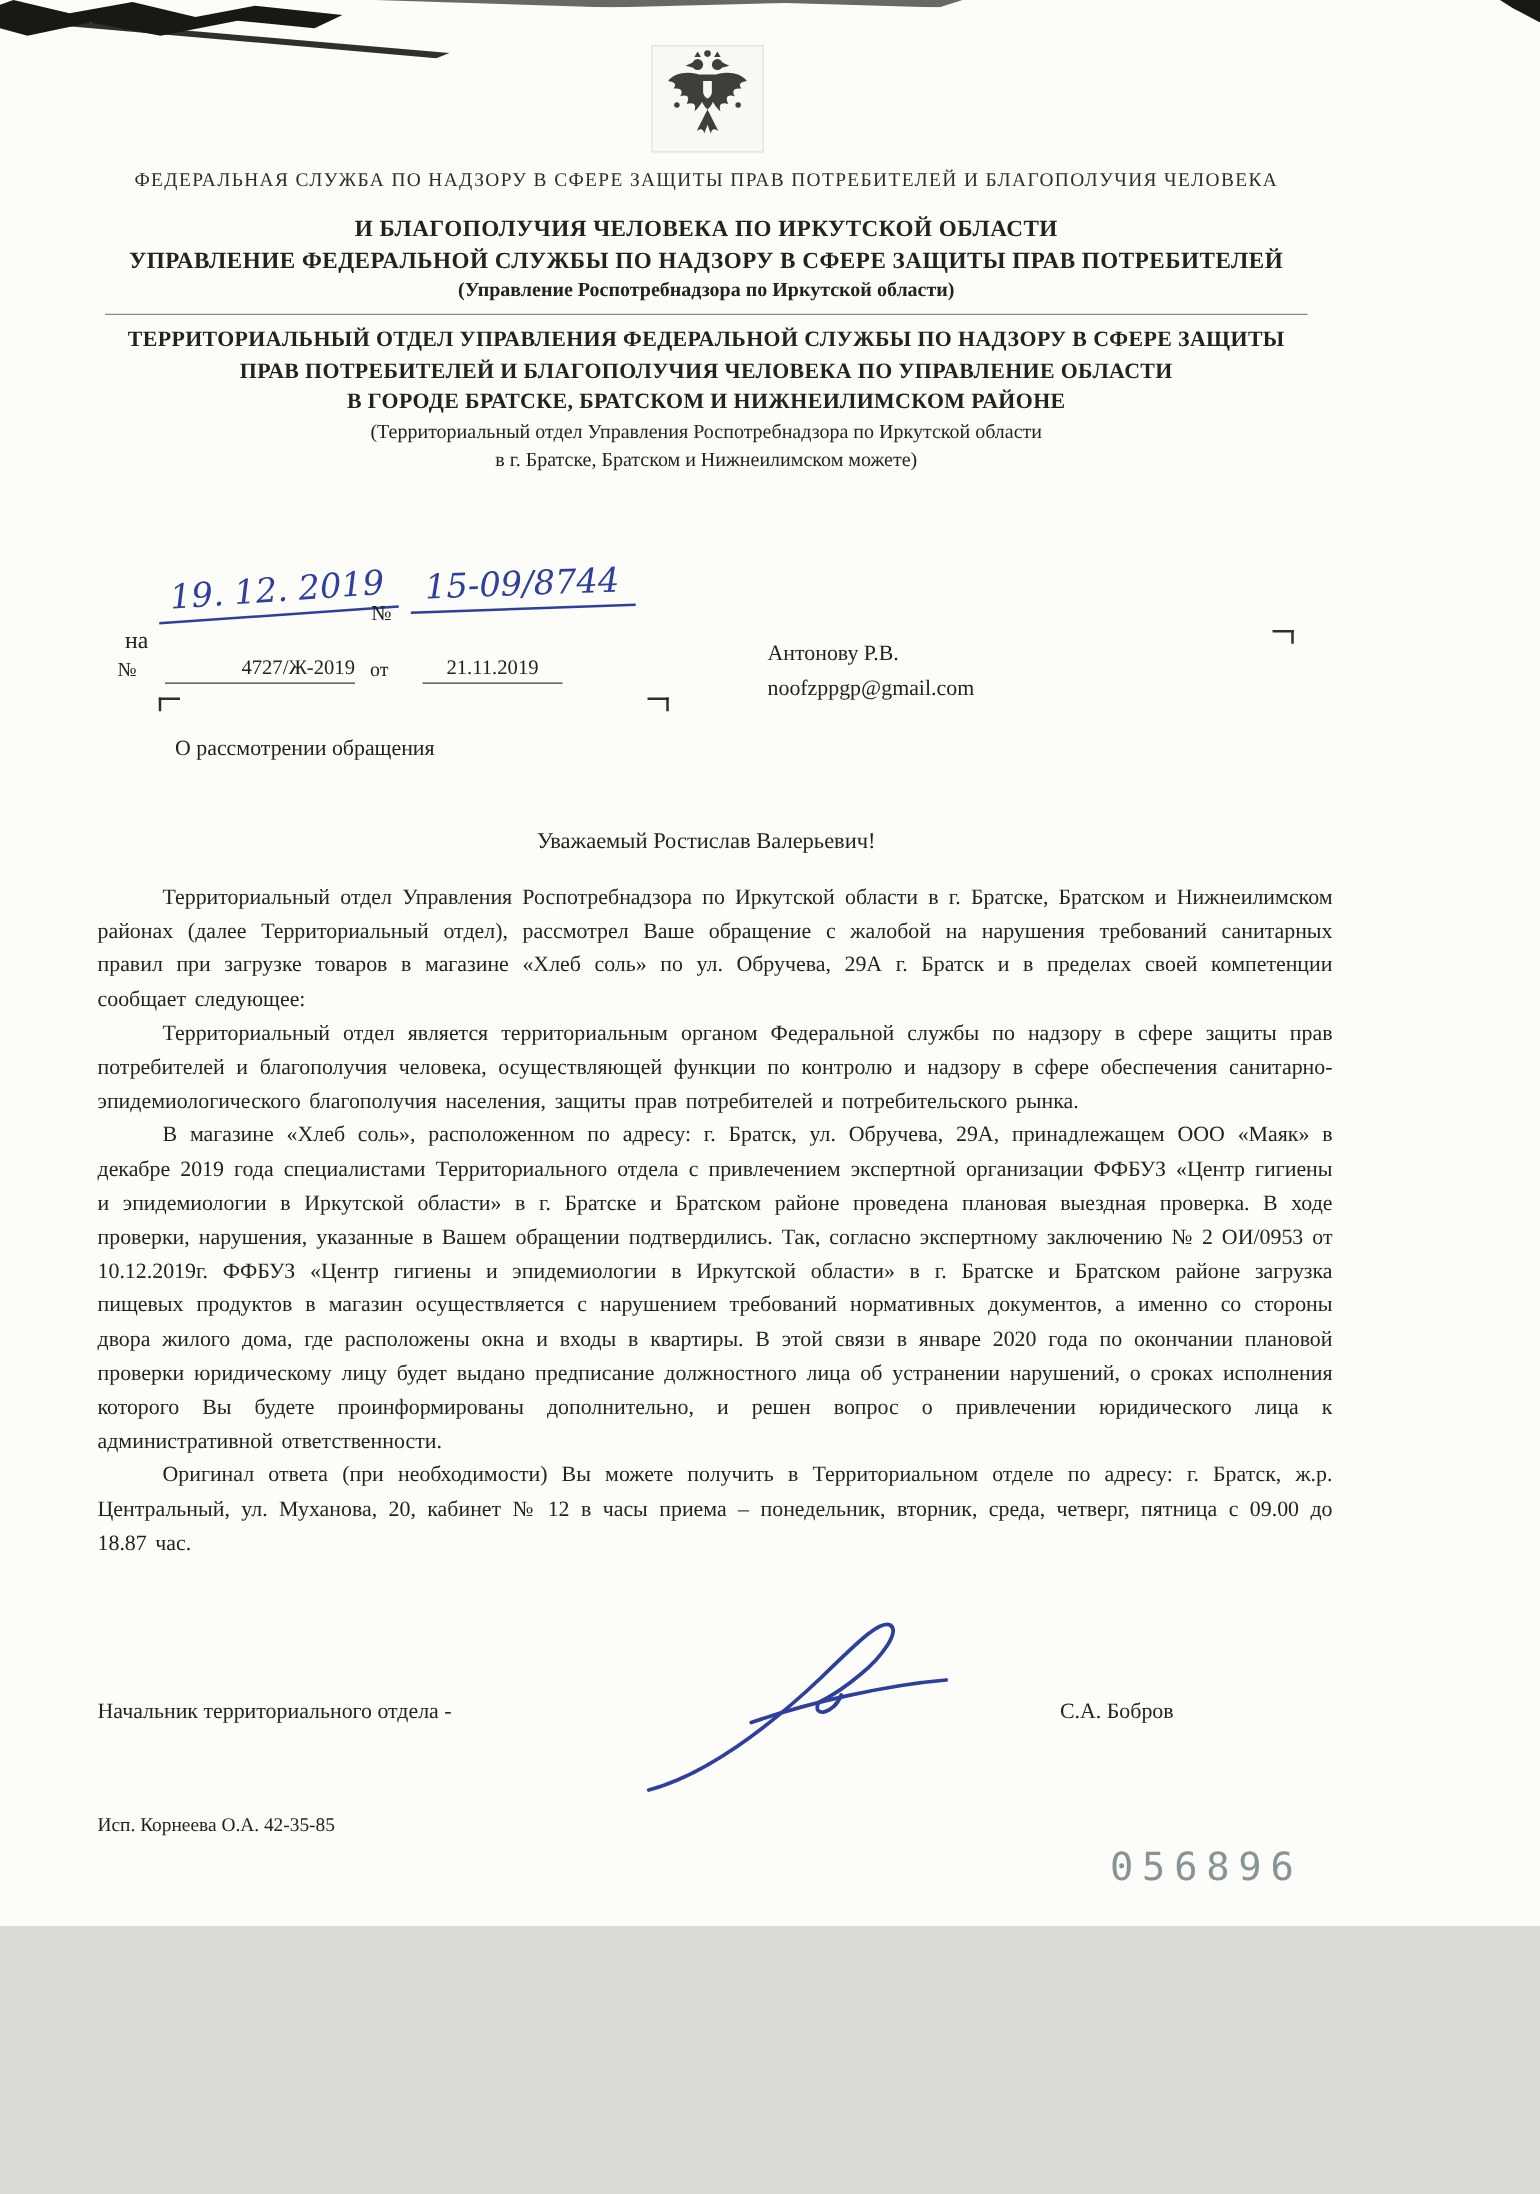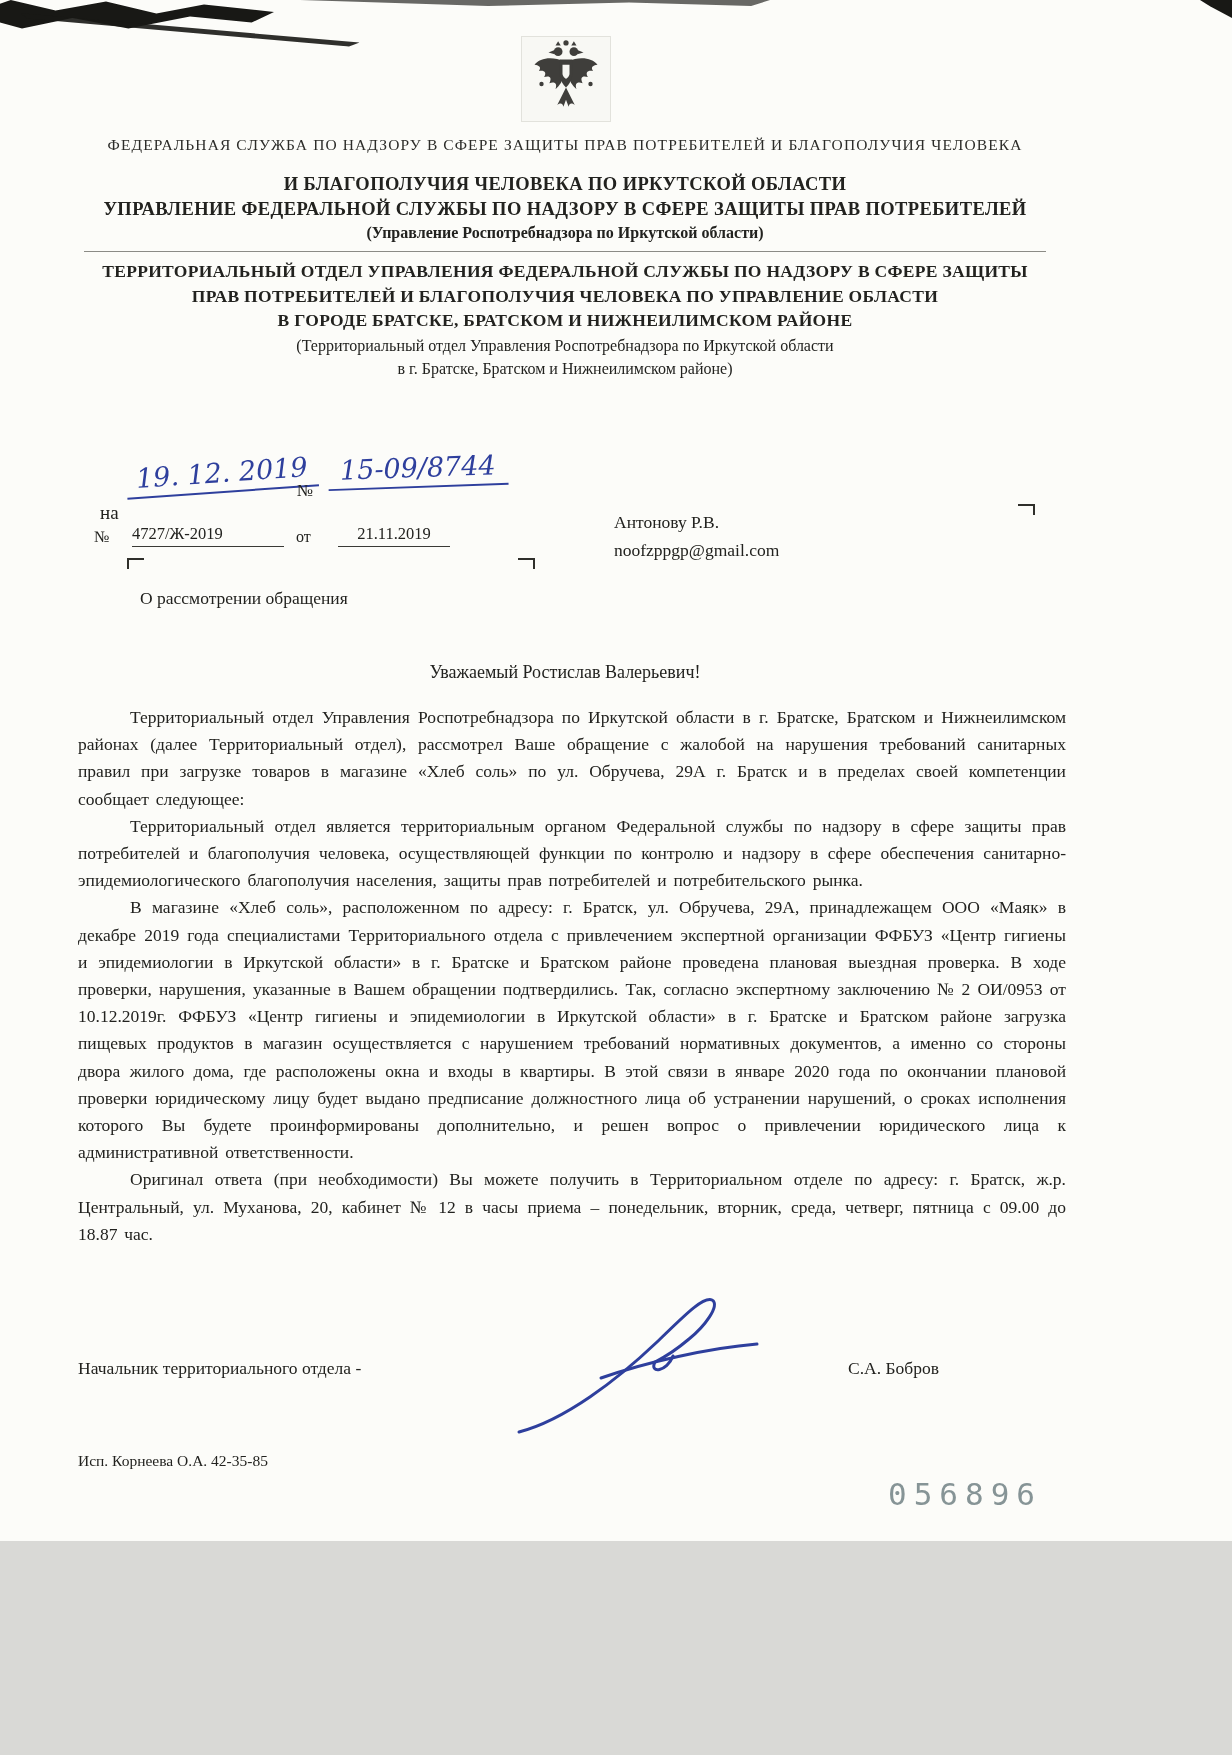--- a/index.html
+++ b/index.html
@@ -42,21 +42,21 @@
   .hand { font-family:"DejaVu Serif", serif; font-style:italic; color:#2e3f9d; }
   .hw-date { left:126px; top:457px; font-size:27px; transform:rotate(-4deg);
     border-bottom:2px solid #2e3f9d; padding:0 10px 3px; }
   .no-sign-out { left:297px; top:481px; font-size:17px; }
   .hw-num { left:328px; top:452px; font-size:27px; transform:rotate(-2deg);
     border-bottom:2px solid #2e3f9d; padding:0 12px 3px; }
 
   
   .na-label { left:100px; top:502px; font-size:19px; }
   .no-sign-in { left:94px; top:528px; font-size:16px; }
-  .in-num  { left:132px; top:524px; width:152px; text-align:left; font-size:16.5px;
+  .in-num  { left:132px; top:524px; width:152px; text-align:right; font-size:16.5px;
     border-bottom:1.5px solid #3a3a36; padding-bottom:2px; }
   .ot-label { left:296px; top:528px; font-size:16px;text-align:center; }
   .in-date { left:338px; top:524px; width:112px; text-align:center; font-size:16.5px;
     border-bottom:1.5px solid #3a3a36; padding-bottom:2px; }
 
   .corner { position:absolute; width:17px; height:11px; }
   .corner.tl { border-top:2.5px solid #2f2f2b; border-left:2.5px solid #2f2f2b; }
   .corner.tr { border-top:2.5px solid #2f2f2b; border-right:2.5px solid #2f2f2b; }
 
   .recipient { left:614px; top:508px; font-size:17.5px; line-height:28px; }
@@ -119,21 +119,21 @@
 
   <div class="abs head-rule"></div>
 
   <div class="abs centered terr">
     <div>ТЕРРИТОРИАЛЬНЫЙ ОТДЕЛ УПРАВЛЕНИЯ ФЕДЕРАЛЬНОЙ СЛУЖБЫ ПО НАДЗОРУ В СФЕРЕ ЗАЩИТЫ</div>
     <div>ПРАВ ПОТРЕБИТЕЛЕЙ И БЛАГОПОЛУЧИЯ ЧЕЛОВЕКА ПО УПРАВЛЕНИЕ ОБЛАСТИ</div>
     <div>В ГОРОДЕ БРАТСКЕ, БРАТСКОМ И НИЖНЕИЛИМСКОМ РАЙОНЕ</div>
   </div>
   <div class="abs centered terr-alias">
     <div>(Территориальный отдел Управления Роспотребнадзора по Иркутской области</div>
-    <div>в г. Братске, Братском и Нижнеилимском районе)</div>
+    <div>в г. Братске, Братском и Нижнеилимском можете)</div>
   </div>
 
 
   <div class="abs hand hw-date">19. 12. 2019</div>
   <div class="abs no-sign-out">№</div>
   <div class="abs hand hw-num">15-09/8744</div>
 
   <div class="abs na-label">на</div>
   <div class="abs no-sign-in">№</div>
   <div class="abs in-num">4727/Ж-2019</div>

